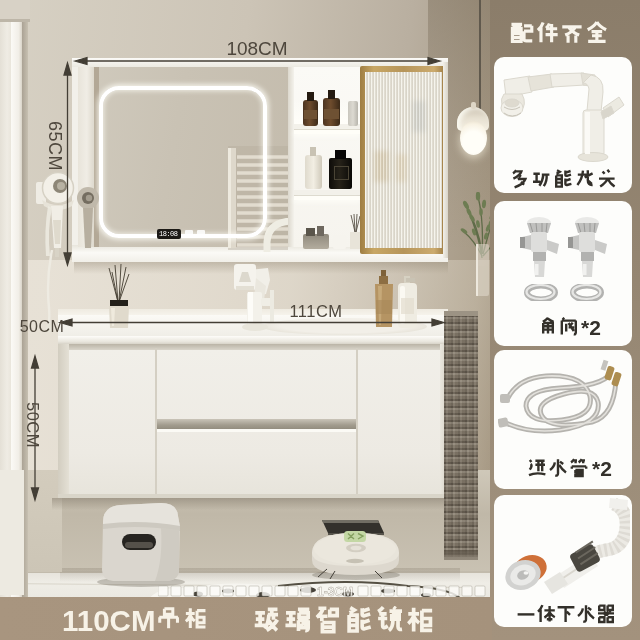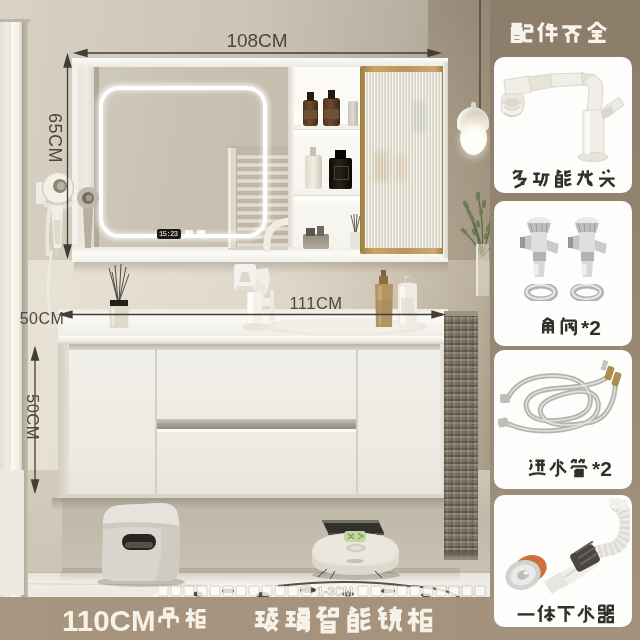--- a/index.html
+++ b/index.html
@@ -60,21 +60,21 @@
 </svg></div>
 
 <div class="a" style="left:260px;top:218px;width:30px;height:34px">
 <svg width="30" height="34" viewBox="0 0 30 34">
       <path d="M30,3 Q8,5 7,24 L7,34" stroke="#efede3" stroke-width="7" fill="none"></path>
     </svg></div>
 
 <div class="a" style="left:99px;top:86px;width:168px;height:152px;border:4px solid #ffffff;border-radius:20px;box-sizing:border-box;box-shadow:0 0 5px 1.5px rgba(255,255,248,.75), inset 0 0 5px 1px rgba(255,255,248,.7)"></div>
 
 <div class="a" style="left:157px;top:229px;width:24px;height:10px;background:#1c1a16;border-radius:2px"></div>
-<div class="a" style="left:159px;top:230.5px;width:22px;height:7px;font-size:7px;line-height:7px;color:#fff;font-family:'Liberation Mono',monospace;letter-spacing:-.5px">15:23</div>
+<div class="a" style="left:159px;top:230.5px;width:22px;height:7px;font-size:7px;line-height:7px;color:#fff;font-family:'Liberation Mono',monospace;letter-spacing:-.5px">18:08</div>
 
 <div class="a" style="left:185px;top:230px;width:8px;height:7px;background:rgba(255,255,255,.85);border-radius:1px"></div>
 <div class="a" style="left:197px;top:230px;width:8px;height:7px;background:rgba(255,255,255,.85);border-radius:1px"></div>
 
 <div class="a" style="left:288px;top:67px;width:6px;height:180px;background:linear-gradient(90deg,#dcd8cd,#f4f2ec)"></div>
 
 <div class="a" style="left:294px;top:67px;width:66px;height:180px;background:linear-gradient(180deg,#fbfaf6,#f6f4ee)"></div>
 
 <div class="a" style="left:294px;top:100px;width:66px;height:24px;background:linear-gradient(180deg,rgba(255,255,255,0),#fffef9)"></div>
 
@@ -184,21 +184,21 @@
 <rect x="19" y="78" width="4" height="9" fill="#d8d3c6"></rect>
 <path d="M12,36 Q8,60 10,86 L14,86 Q11,60 16,38 Z" fill="#eceae0" opacity=".9"></path>
 </svg></div>
 
 <div class="a" style="left:42px;top:250px;width:14px;height:82px">
 <svg width="14" height="82" viewBox="0 0 14 82">
       <path d="M10,0 Q4,30 7,58 Q8,70 6,80" stroke="#eeebe2" stroke-width="2.4" fill="none"></path>
       <rect x="4" y="74" width="5" height="8" rx="2" fill="#e8e4d9"></rect>
     </svg></div>
 
-<div class="a" style="left:0;top:0;width:500px;height:600px;z-index:40">
+<div class="a" style="left:0;top:8px;width:500px;height:600px;z-index:40">
 <svg width="500" height="600" viewBox="0 0 500 600">
 <g stroke="#433e35" stroke-width="1.3" fill="#433e35">
 
 <line x1="78" y1="53" x2="437" y2="53"></line>
 <path d="M75,53 L87,49.5 L87,56.5 Z"></path>
         <path d="M440,53 L428,49.5 L428,56.5 Z"></path>
 
 <line x1="67.5" y1="58" x2="67.5" y2="254"></line>
 <path d="M67.5,55 L64,67 L71,67 Z"></path>
         <path d="M67.5,257 L64,245 L71,245 Z"></path>

